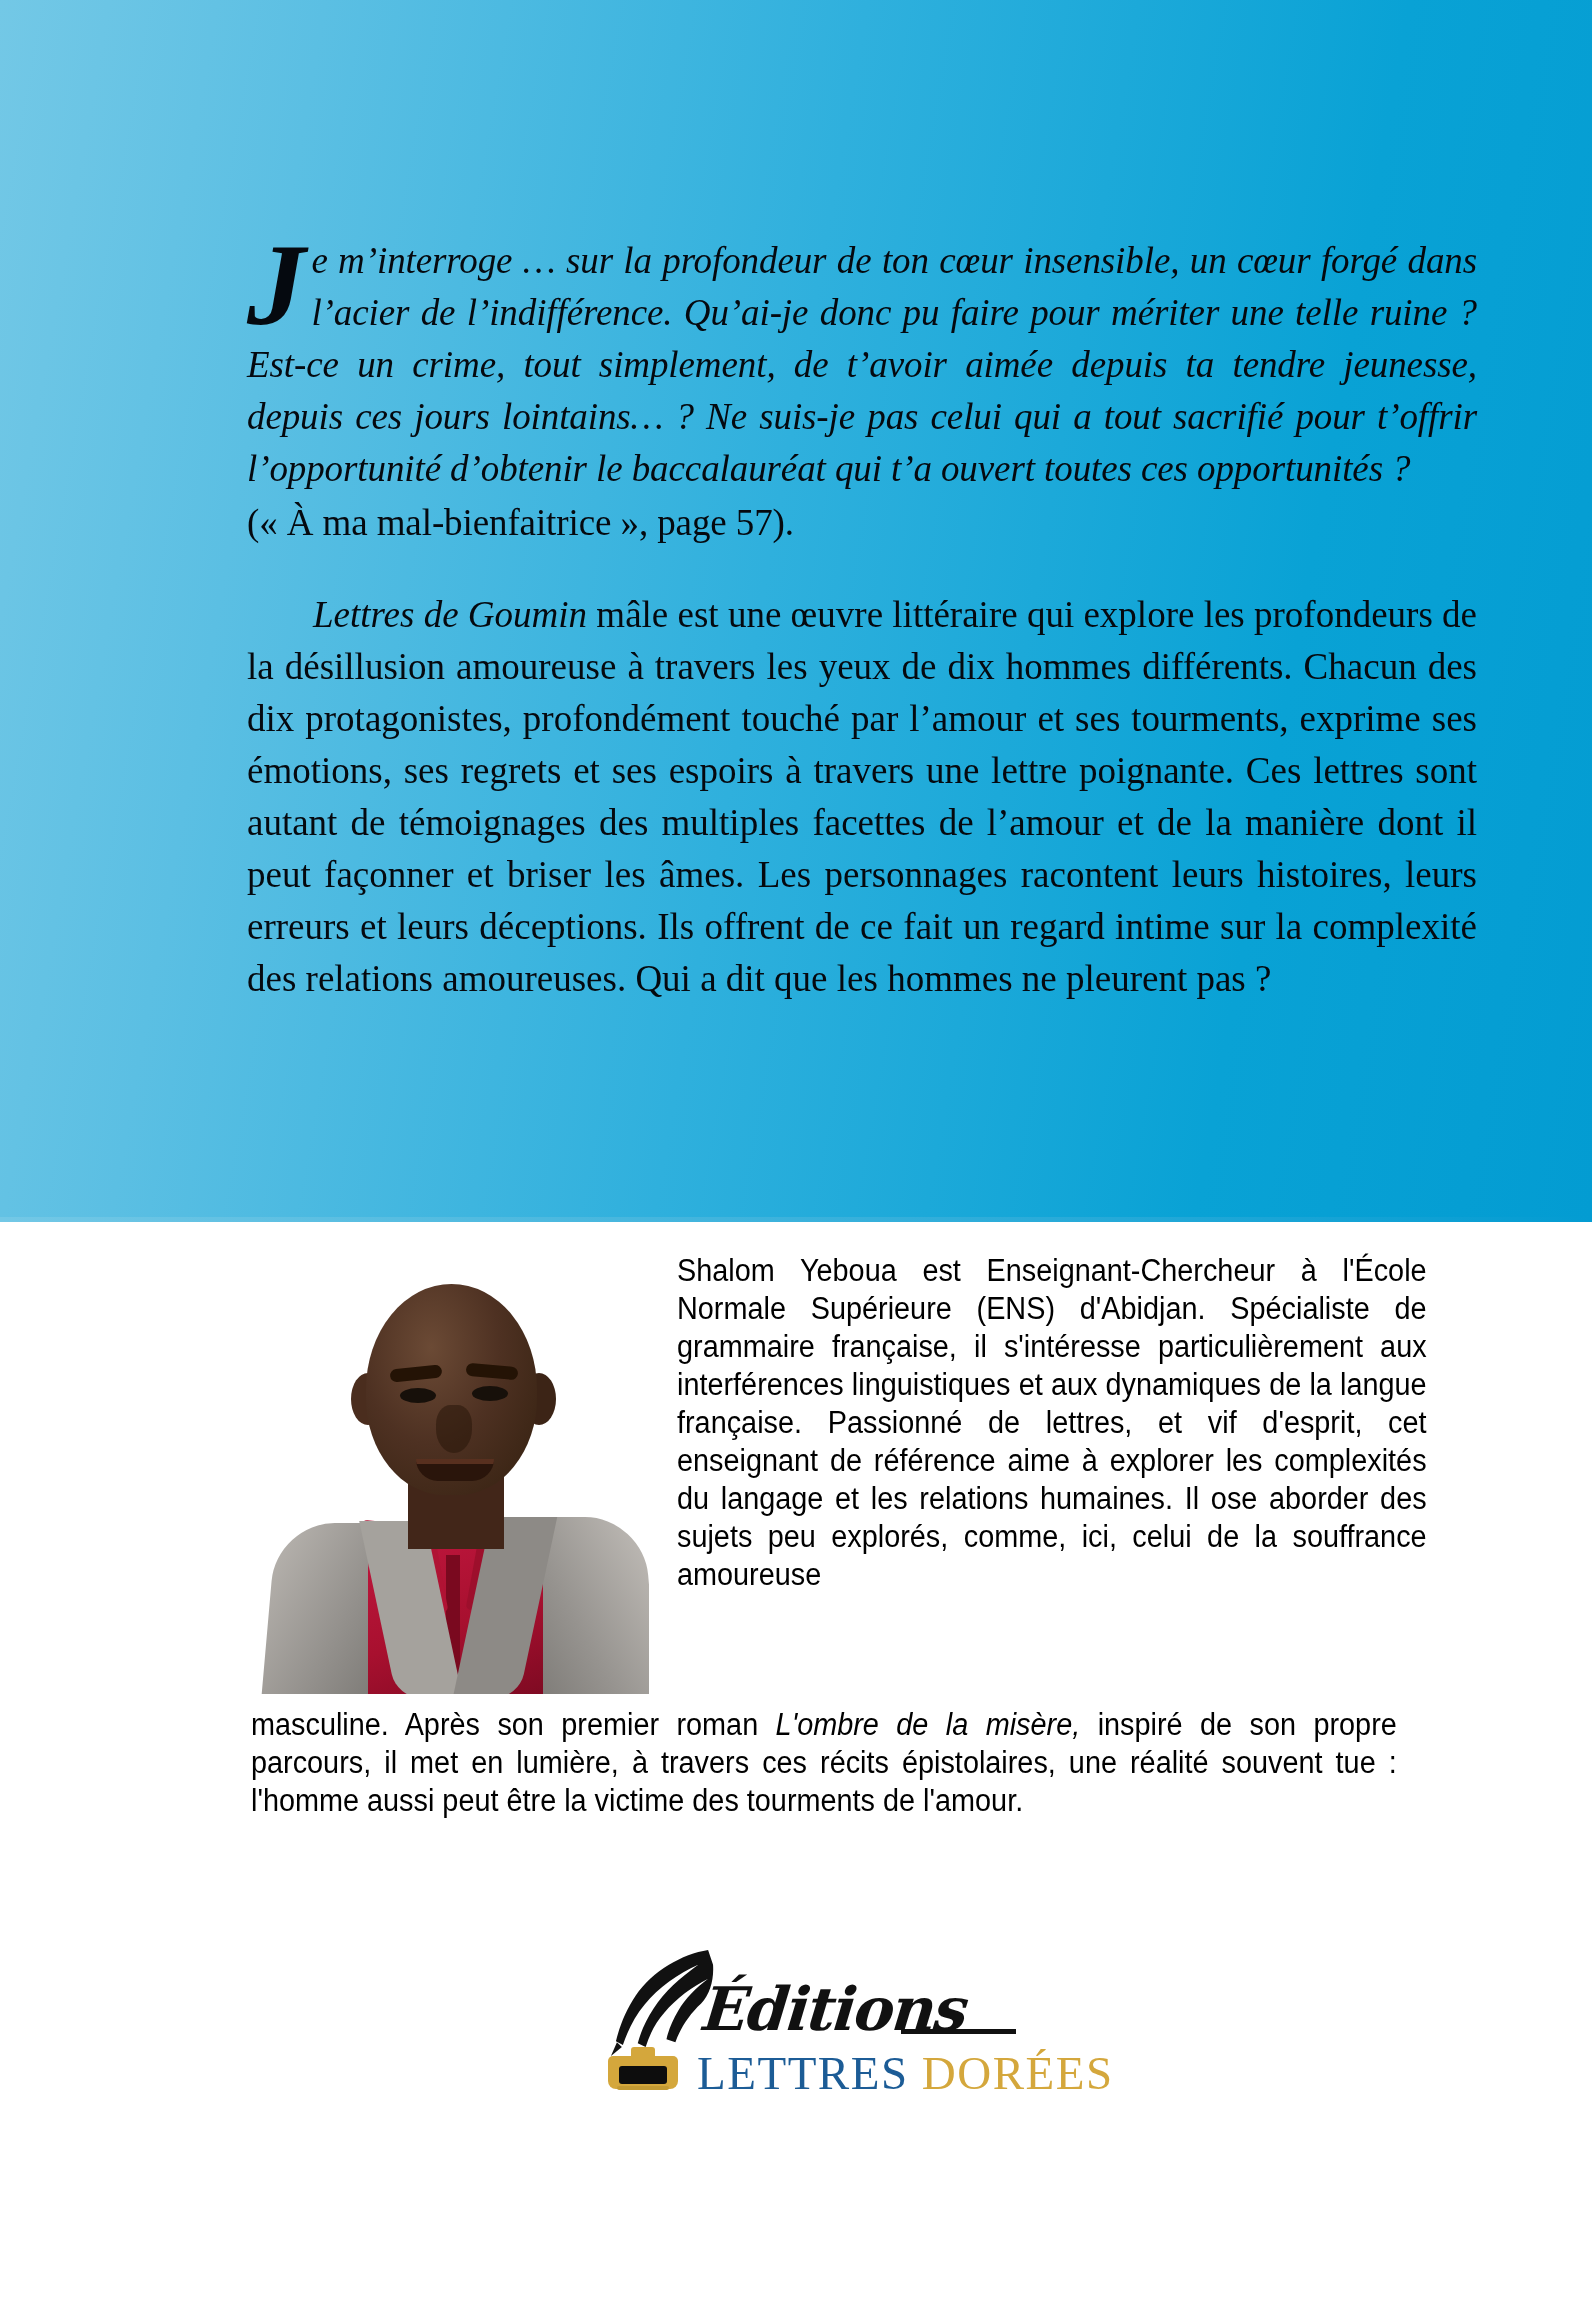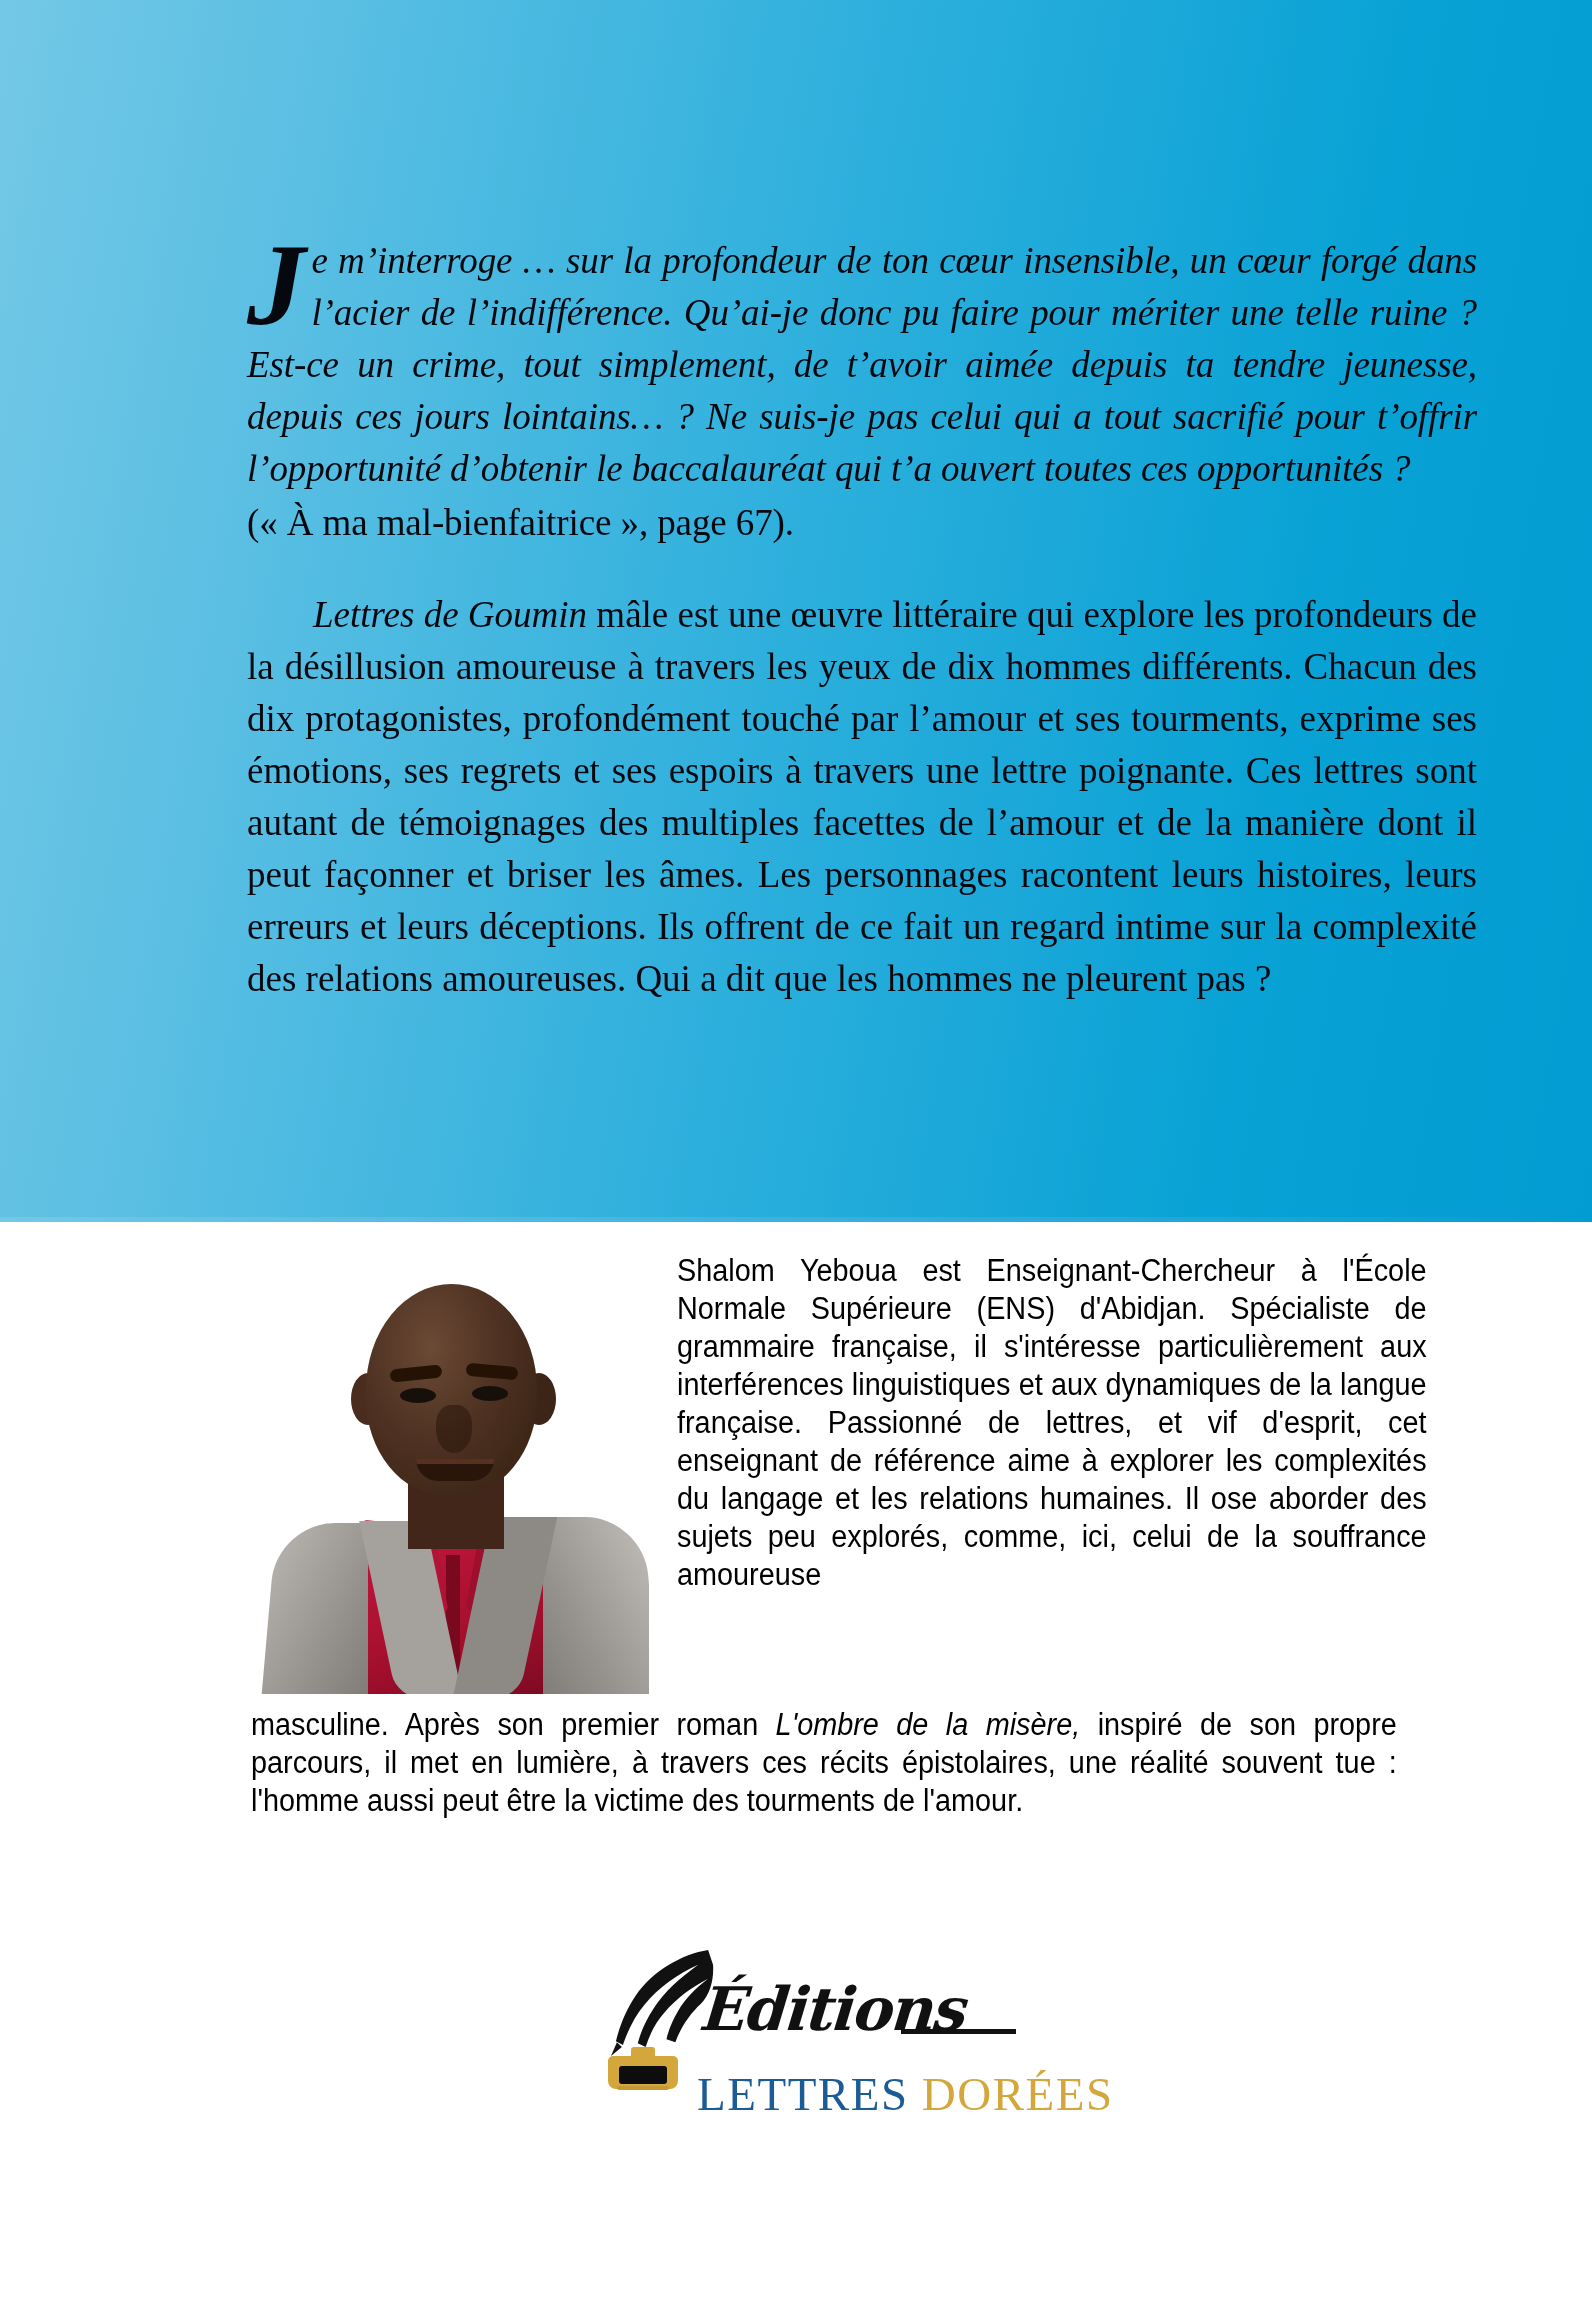--- a/index.html
+++ b/index.html
@@ -176,35 +176,34 @@
   }
   #logo-rule {
     position:absolute; left:304px; top:84px; width:115px; height:5px; background:#111;
   }
   #logo-bottom {
     position:absolute; left:100px; top:103px;
     font-family:"Liberation Serif", serif;
     font-size:47px; line-height:50px; font-weight:400;
     letter-spacing:1.5px;
     white-space:nowrap;
-    margin-top:21px;
   }
   #logo-lettres { color:#1c5c96; }
   #logo-dorees { color:#d4a73c; }
 </style>
 </head>
 <body>
 
 <div id="back-cover">
 
   <div id="blue-panel"></div>
 
   <div id="excerpt-block">
     <p id="excerpt-text"><span id="drop-cap">J</span><span>e m’interroge … sur la profondeur de ton cœur insensible, un cœur forgé dans l’acier de l’indifférence. Qu’ai-je donc pu faire pour mériter une telle ruine ? Est-ce un crime, tout simplement, de t’avoir aimée depuis ta tendre jeunesse, depuis ces jours lointains… ? Ne suis-je pas celui qui a tout sacrifié pour t’offrir l’opportunité d’obtenir le baccalauréat qui t’a ouvert toutes ces opportunités ?</span>
-      <span id="excerpt-source">(« À ma mal-bienfaitrice », page 67).</span>
+      <span id="excerpt-source">(« À ma mal-bienfaitrice », page 57).</span>
     </p>
   </div>
 
   <div id="synopsis"><span class="book-title">Lettres de Goumin</span><span> mâle est une œuvre littéraire qui explore les profondeurs de la désillusion amoureuse à travers les yeux de dix hommes différents. Chacun des dix protagonistes, profondément touché par l’amour et ses tourments, exprime ses émotions, ses regrets et ses espoirs à travers une lettre poignante. Ces lettres sont autant de témoignages des multiples facettes de l’amour et de la manière dont il peut façonner et briser les âmes. Les personnages racontent leurs histoires, leurs erreurs et leurs déceptions. Ils offrent de ce fait un regard intime sur la complexité des relations amoureuses. Qui a dit que les hommes ne pleurent pas ?</span></div>
 
   <div id="author-panel"></div>
 
   <div id="author-photo">
     <div class="ph ph-jacket-l"></div>
     <div class="ph ph-jacket-r"></div>

